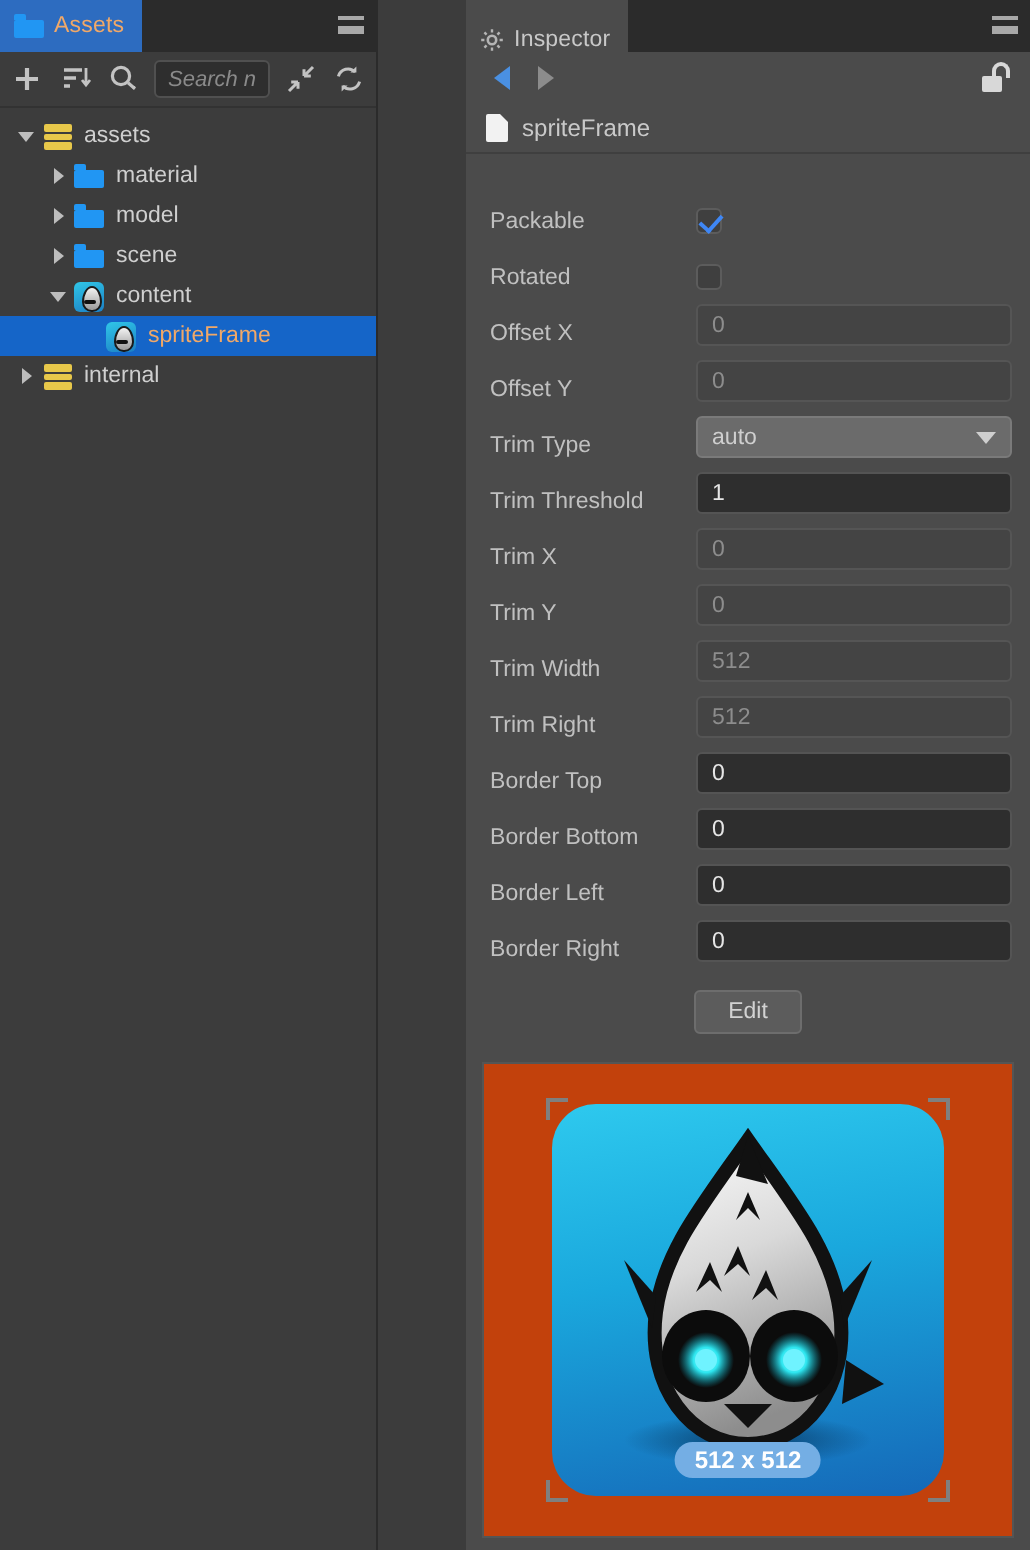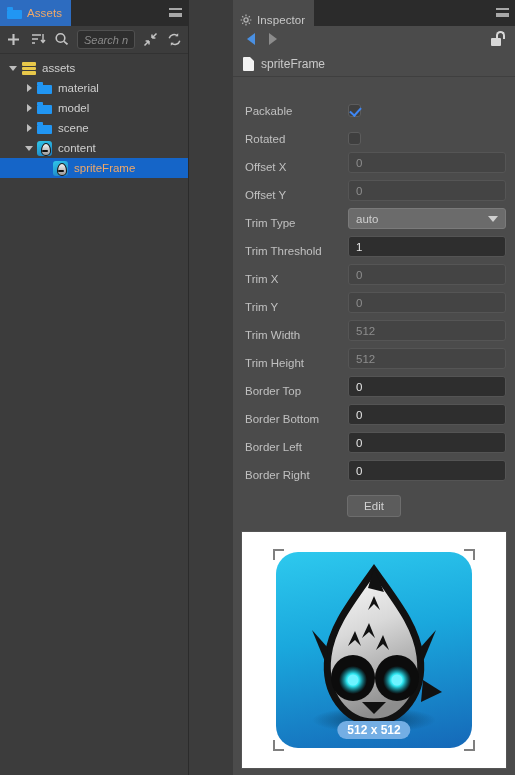--- a/index.html
+++ b/index.html
@@ -221,21 +221,21 @@
            border-right:5px solid transparent;border-top:6px solid #cfcfcf; }
 
   .edit-row { display:flex; justify-content:center; padding: 10px 0 14px 0; }
   .edit-btn {
     background: #5c5c5c; border: 1px solid #6d6d6d; border-radius: 3px;
     color: #d2d2d2; font-size: 11.5px; padding: 4px 16px;
   }
 
   .preview-wrap {
     margin: 0 8px 6px 8px; flex: 1;
-    background: #ffffff; border: 1px solid #555555;
+    background: #c2410c; border: 1px solid #555555;
     display: flex; align-items: center; justify-content: center;
     position: relative; overflow: hidden;
   }
   .preview-stage { position: relative; width: 200px; height: 200px;
                    display:flex; align-items:center; justify-content:center; }
   .handles { position:absolute; inset: 0; }
   .handles i {
     position:absolute; width: 11px; height: 11px; border: 2px solid #7f7f7f;
   }
   .handles i.tl { left:-1px; top:-1px; border-right:none; border-bottom:none; }
@@ -366,20 +366,33 @@
           </span>
           <span class="tree-label">content</span>
         </div>
         <div class="tree-row selected">
           <span style="width:38px;flex:none"></span>
           <span class="twisty"></span>
           <span class="tree-icon">
             <span class="ico-sprite"></span>
           </span>
           <span class="tree-label">spriteFrame</span>
+        </div>
+        <div class="tree-row">
+          <span style="width:6px;flex:none"></span>
+          <span class="twisty">
+            <b></b>
+          </span>
+          <span class="tree-icon">
+            <span class="ico-db">
+              <s></s>
+              <u></u>
+            </span>
+          </span>
+          <span class="tree-label">internal</span>
         </div>
       </div>
   </div>
 
   <div class="inspector">
 
     <div class="tabbar">
       <div class="tab inspector-tab">
         <svg width="12" height="12" viewBox="0 0 12 12">
           <circle cx="6" cy="6" r="2.1" stroke="#b4b4b4" stroke-width="1.3" fill="none"></circle>
@@ -461,21 +474,21 @@
             <span>0</span>
           </span>
         </div>
         <div class="prop-row">
           <span class="prop-label">Trim Width</span>
           <span class="field dim">
             <span>512</span>
           </span>
         </div>
         <div class="prop-row">
-          <span class="prop-label">Trim Height</span>
+          <span class="prop-label">Trim Right</span>
           <span class="field dim">
             <span>512</span>
           </span>
         </div>
         <div class="prop-row">
           <span class="prop-label">Border Top</span>
           <span class="field editable">
             <span>0</span>
           </span>
         </div>

